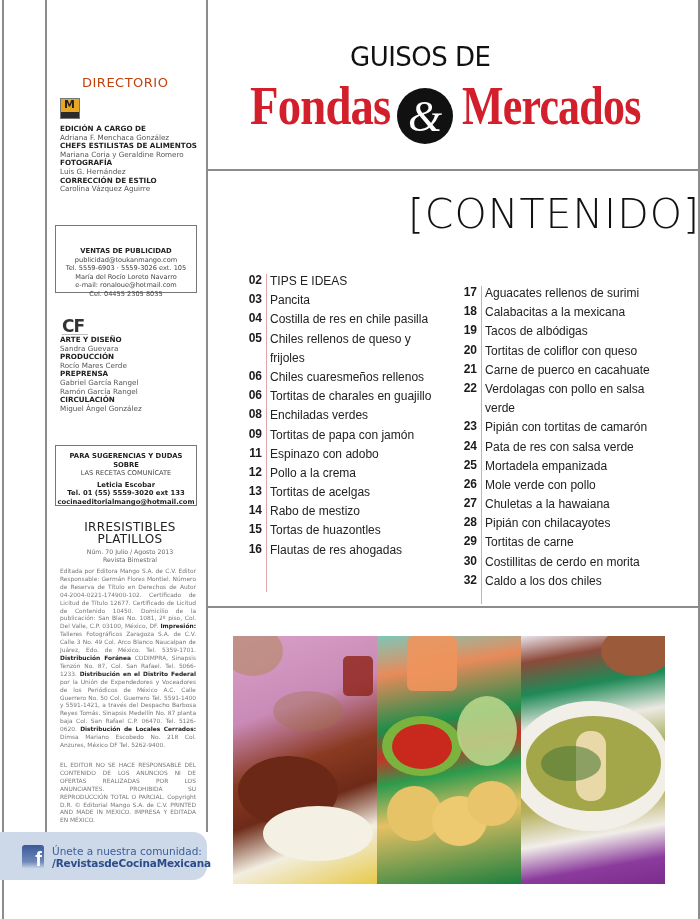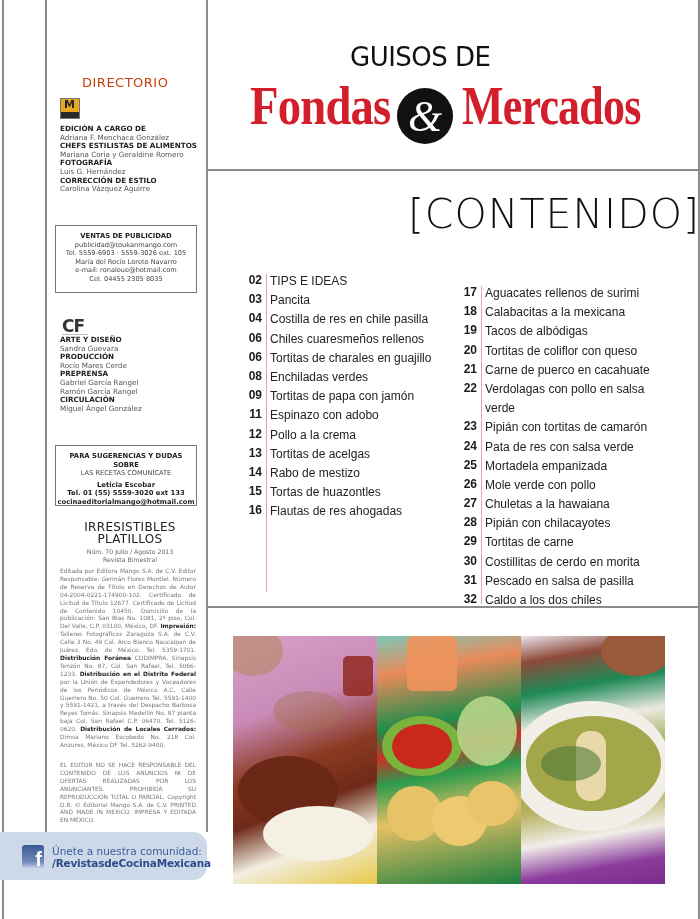--- a/index.html
+++ b/index.html
@@ -109,21 +109,21 @@
     <div class="h">EDICIÓN A CARGO DE</div>
     <div>Adriana F. Menchaca González</div>
     <div class="h">CHEFS ESTILISTAS DE ALIMENTOS</div>
     <div>Mariana Coria y Geraldine Romero</div>
     <div class="h">FOTOGRAFÍA</div>
     <div>Luis G. Hernández</div>
     <div class="h">CORRECCIÓN DE ESTILO</div>
     <div>Carolina Vázquez Aguirre</div>
   </div>
 
-  <div class="box" style="left:55px;top:225px;width:142px;height:68px;padding-top:6px;box-sizing:border-box;">
+  <div class="box" style="left:55px;top:225px;width:142px;height:68px;padding-top:21px;box-sizing:border-box;">
     <div class="h">VENTAS DE PUBLICIDAD</div>
     <div>publicidad@toukanmango.com</div>
     <div>Tel. 5559-6903 · 5559-3026 ext. 105</div>
     <div>María del Rocío Loreto Navarro</div>
     <div>e-mail: ronaloue@hotmail.com</div>
     <div>Cel. 04455 2305 8035</div>
   </div>
 
   <div class="cf-logo">CF</div>
   <div class="cf-line"></div>
@@ -191,20 +191,24 @@
         <span class="toc-label">TIPS E IDEAS</span>
       </div>
     <div class="toc-item">
         <span class="toc-num">03</span>
         <span class="toc-label">Pancita</span>
       </div>
     <div class="toc-item">
         <span class="toc-num">04</span>
         <span class="toc-label">Costilla de res en chile pasilla</span>
       </div>
+    <div class="toc-item two">
+        <span class="toc-num">05</span>
+        <span class="toc-label" style="width:150px;">Chiles rellenos de queso y frijoles</span>
+      </div>
     <div class="toc-item">
         <span class="toc-num">06</span>
         <span class="toc-label">Chiles cuaresmeños rellenos</span>
       </div>
     <div class="toc-item">
         <span class="toc-num">06</span>
         <span class="toc-label">Tortitas de charales en guajillo</span>
       </div>
     <div class="toc-item">
         <span class="toc-num">08</span>
@@ -290,24 +294,20 @@
         <span class="toc-num">28</span>
         <span class="toc-label">Pipián con chilacayotes</span>
       </div>
     <div class="toc-item">
         <span class="toc-num">29</span>
         <span class="toc-label">Tortitas de carne</span>
       </div>
     <div class="toc-item">
         <span class="toc-num">30</span>
         <span class="toc-label">Costillitas de cerdo en morita</span>
-      </div>
-    <div class="toc-item">
-        <span class="toc-num">31</span>
-        <span class="toc-label">Pescado en salsa de pasilla</span>
       </div>
     <div class="toc-item">
         <span class="toc-num">32</span>
         <span class="toc-label">Caldo a los dos chiles</span>
       </div>
   </div>
 </div>
 
 <div class="photos">
   <div class="photo p1">

